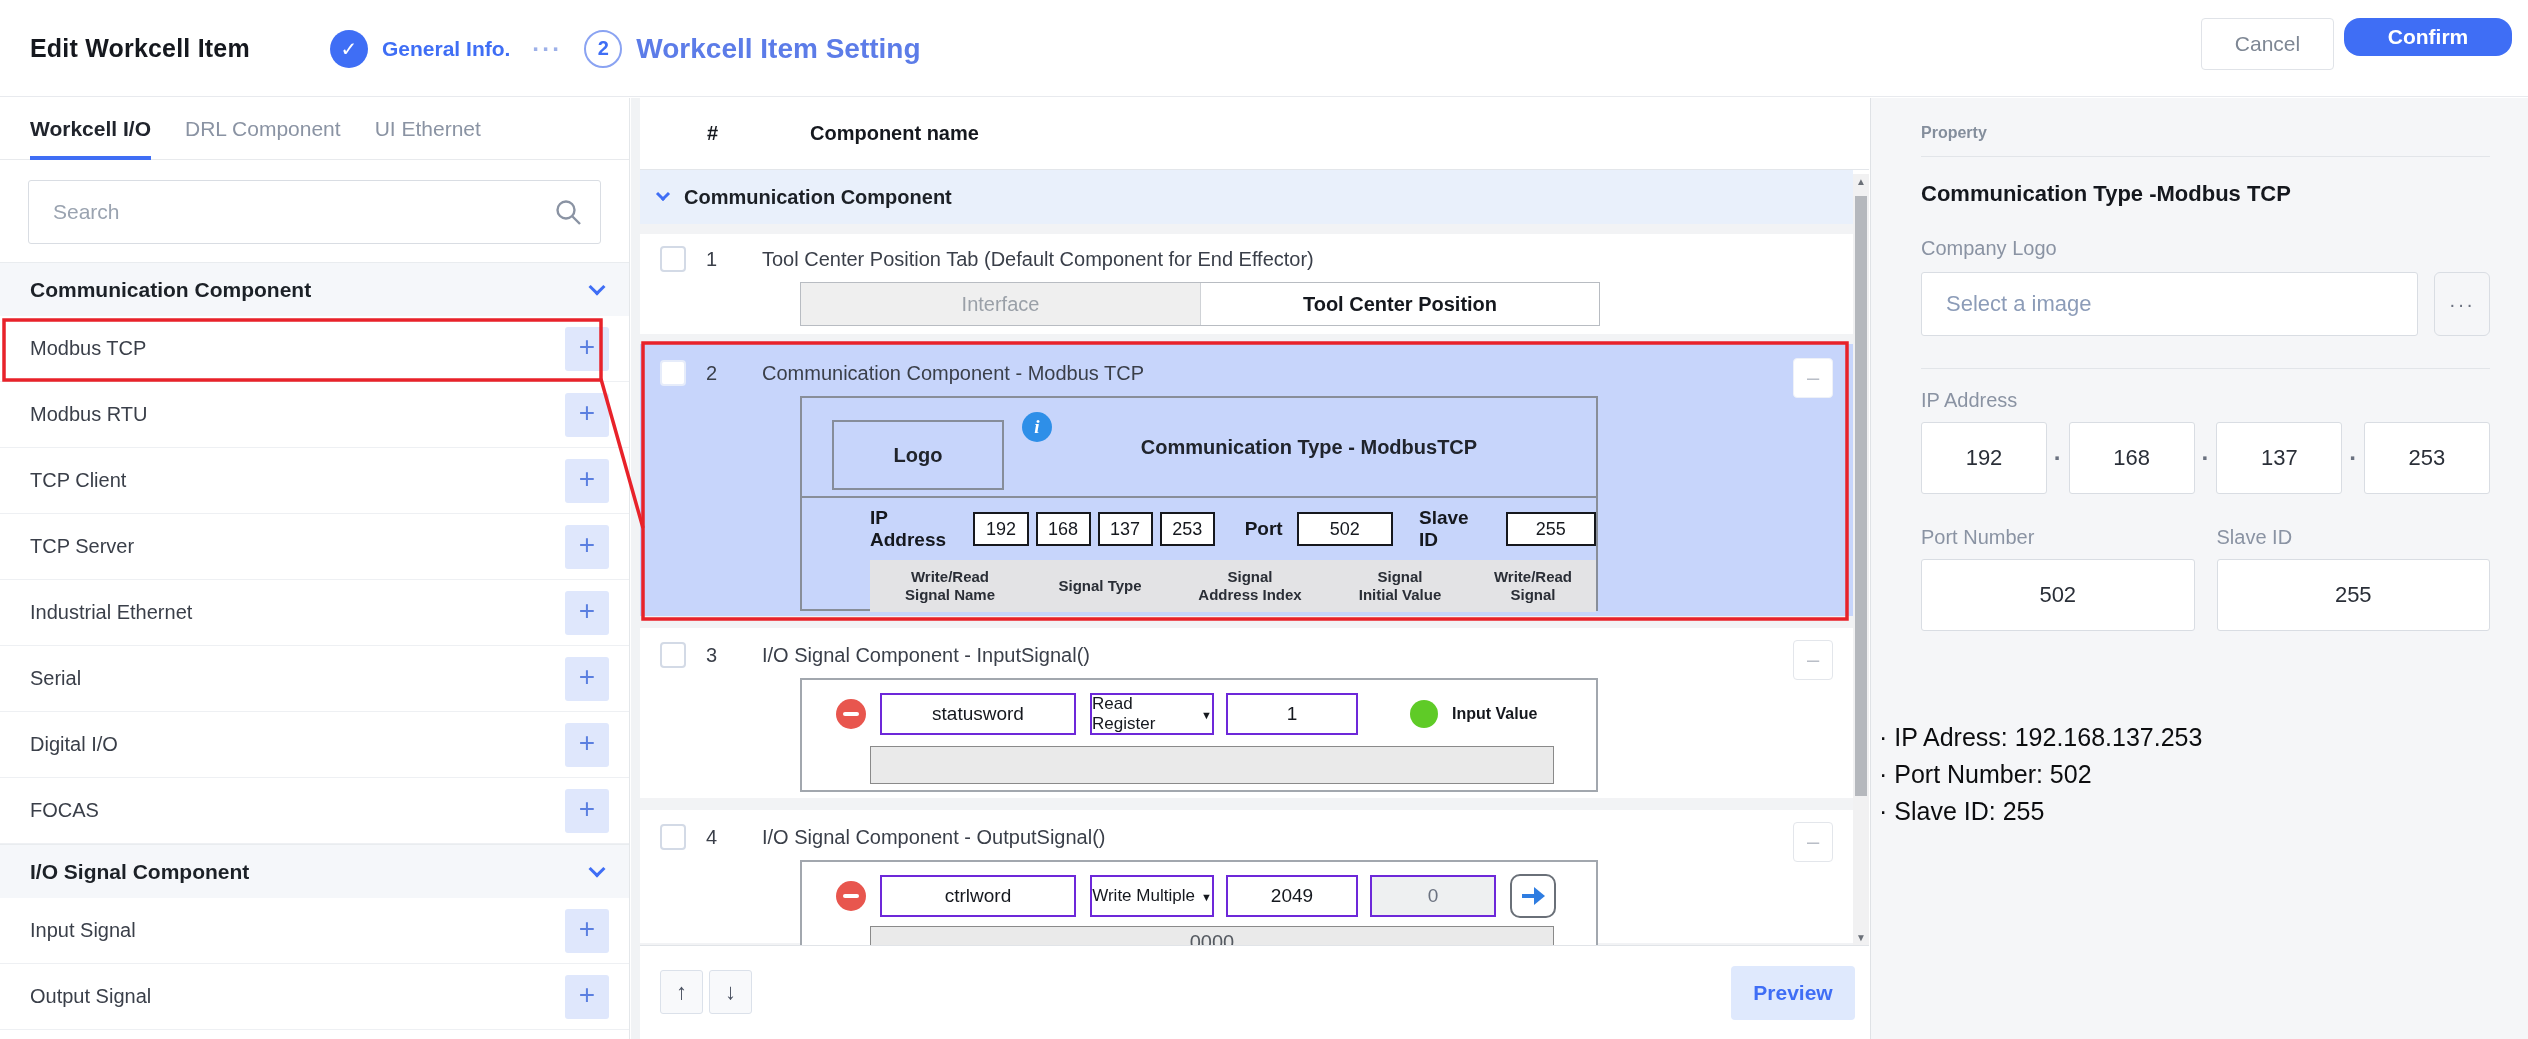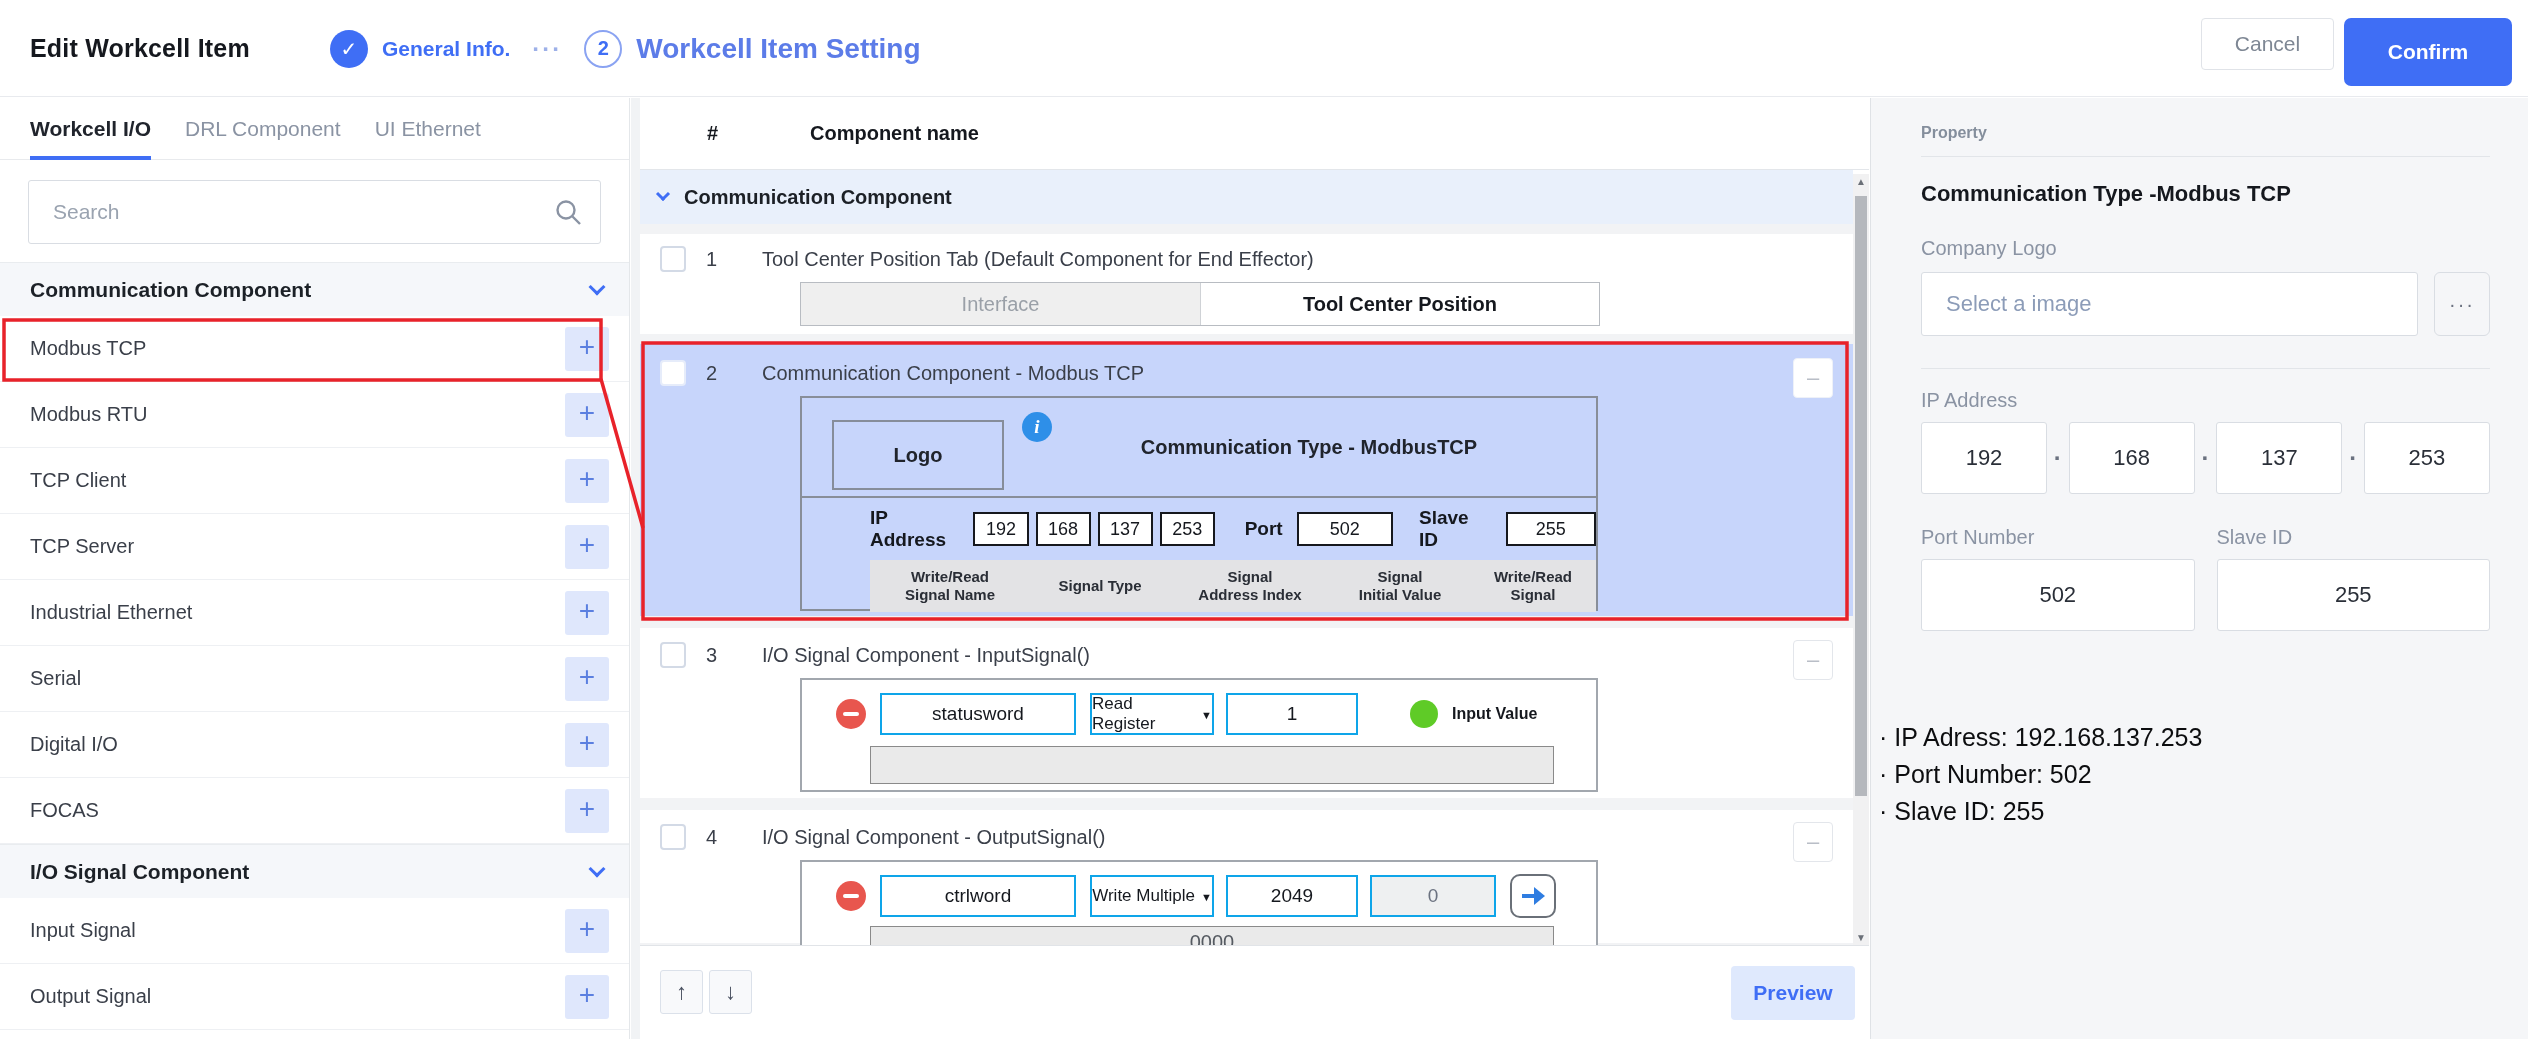--- a/index.html
+++ b/index.html
@@ -11,21 +11,21 @@
   .topbar { position:absolute; left:0; top:0; width:2528px; height:97px; background:#fff; border-bottom:1px solid #e8eaee; }
   .app-title { position:absolute; left:30px; top:34px; font-size:25px; font-weight:bold; color:#15181e; letter-spacing:.2px; }
   .steps { position:absolute; left:330px; top:0; height:97px; display:flex; align-items:center; gap:14px; }
   .step-circle-done { width:38px; height:38px; border-radius:50%; background:#3f6ef5; color:#fff; display:flex; align-items:center; justify-content:center; font-size:20px; font-weight:bold; }
   .step-label-1 { color:#3f6ef5; font-size:21px; font-weight:bold; }
   .step-ellipsis { color:#9db0e8; font-size:24px; font-weight:bold; margin:0 8px; letter-spacing:2px; }
   .step-circle-num { width:38px; height:38px; border-radius:50%; background:#fff; border:2px solid #8aa3f2; color:#3f6ef5; display:flex; align-items:center; justify-content:center; font-size:20px; font-weight:bold; }
   .step-label-2 { color:#5c7ce8; font-size:28px; font-weight:bold; }
   .topbar-actions { position:absolute; right:16px; top:18px; display:flex; gap:10px; }
   .btn-cancel { width:133px; height:52px; background:#fff; border:1px solid #e0e3e8; border-radius:4px; color:#7e8794; font-size:21px; display:flex; align-items:center; justify-content:center; cursor:pointer; }
-  .btn-confirm { width:168px; height:68px; background:#3f6ef5; border:none; border-radius:7px; color:#fff; font-size:21px; font-weight:bold; display:flex; align-items:center; justify-content:center; cursor:pointer; }
+  .btn-confirm { width:168px; height:38px; background:#3f6ef5; border:none; border-radius:16px; color:#fff; font-size:21px; font-weight:bold; display:flex; align-items:center; justify-content:center; cursor:pointer; }
 
   
   .sidebar { position:absolute; left:0; top:98px; width:630px; height:941px; background:#fff; border-right:1px solid #e4e7ea; }
   .side-tabs { position:relative; height:62px; border-bottom:1px solid #e8eaed; display:flex; align-items:center; padding-left:30px; gap:34px; }
   .side-tab { font-size:21px; color:#8a93a3; position:relative; height:100%; display:flex; align-items:center; cursor:pointer; }
   .side-tab.active { color:#20242c; font-weight:bold; }
   .side-tab.active::after { content:""; position:absolute; left:0; right:0; bottom:-1px; height:4px; background:#3f6ef5; }
   .search-wrap { margin:20px 28px 0 28px; position:relative; }
   .search-input { width:100%; height:64px; border:1px solid #d9dde3; border-radius:3px; font-size:21px; color:#3a3f49; padding:0 60px 0 24px; outline:none; background:#fff; font-family:inherit; }
   .search-input::placeholder { color:#9aa3b0; }
@@ -85,21 +85,21 @@
   .row4 { height:133px; }
   .row3 .row-chk, .row4 .row-chk { top:14px; }
   .row3 .row-num, .row3 .row-title, .row4 .row-num, .row4 .row-title { top:16px; }
   .row3 .minus-btn, .row4 .minus-btn { top:12px; }
   .io-panel { position:absolute; left:160px; top:50px; width:798px; border:2px solid #a2a7ae; background:#fff; }
   .io-panel.p3 { height:114px; }
   .io-panel.p4 { height:116px; }
   .io-line { display:flex; align-items:center; margin:12px 0 0 34px; height:44px; }
   .rm-icon { width:30px; height:30px; border-radius:50%; background:#e8564e; display:flex; align-items:center; justify-content:center; flex:none; cursor:pointer; }
   .rm-icon .dash { width:16px; height:4px; background:#fff; border-radius:2px; }
-  .tbox { height:42px; background:#fff; border:2px solid #0ea5e9; display:flex; align-items:center; justify-content:center; font-size:19px; color:#15181e; }
+  .tbox { height:42px; background:#fff; border:2px solid #6d28d9; display:flex; align-items:center; justify-content:center; font-size:19px; color:#15181e; }
   .name-box { width:196px; margin-left:14px; }
   .sel-box { width:124px; margin-left:14px; font-size:17px; gap:6px; cursor:pointer; }
   .sel-box .car { font-size:11px; margin-top:2px; }
   .addr-box { width:132px; margin-left:12px; }
   .init-box { width:126px; margin-left:12px; background:#eef0f1; color:#6b7280; }
   .send-btn { width:46px; height:44px; margin-left:14px; background:#fff; border:2px solid #6a7078; border-radius:10px; display:flex; align-items:center; justify-content:center; cursor:pointer; }
   .gray-field { margin:10px 0 0 68px; width:684px; height:38px; background:#eaeaea; border:1px solid #8a8a8a; display:flex; align-items:flex-start; justify-content:center; font-size:20px; color:#555a61; overflow:hidden; }
   .gray-field.f4 { margin-top:8px; padding-top:4px; }
   .dot-green { width:28px; height:28px; border-radius:50%; background:#5fcb27; margin-left:52px; flex:none; }
   .val-label { margin-left:14px; font-size:16px; font-weight:bold; color:#15181e; }

